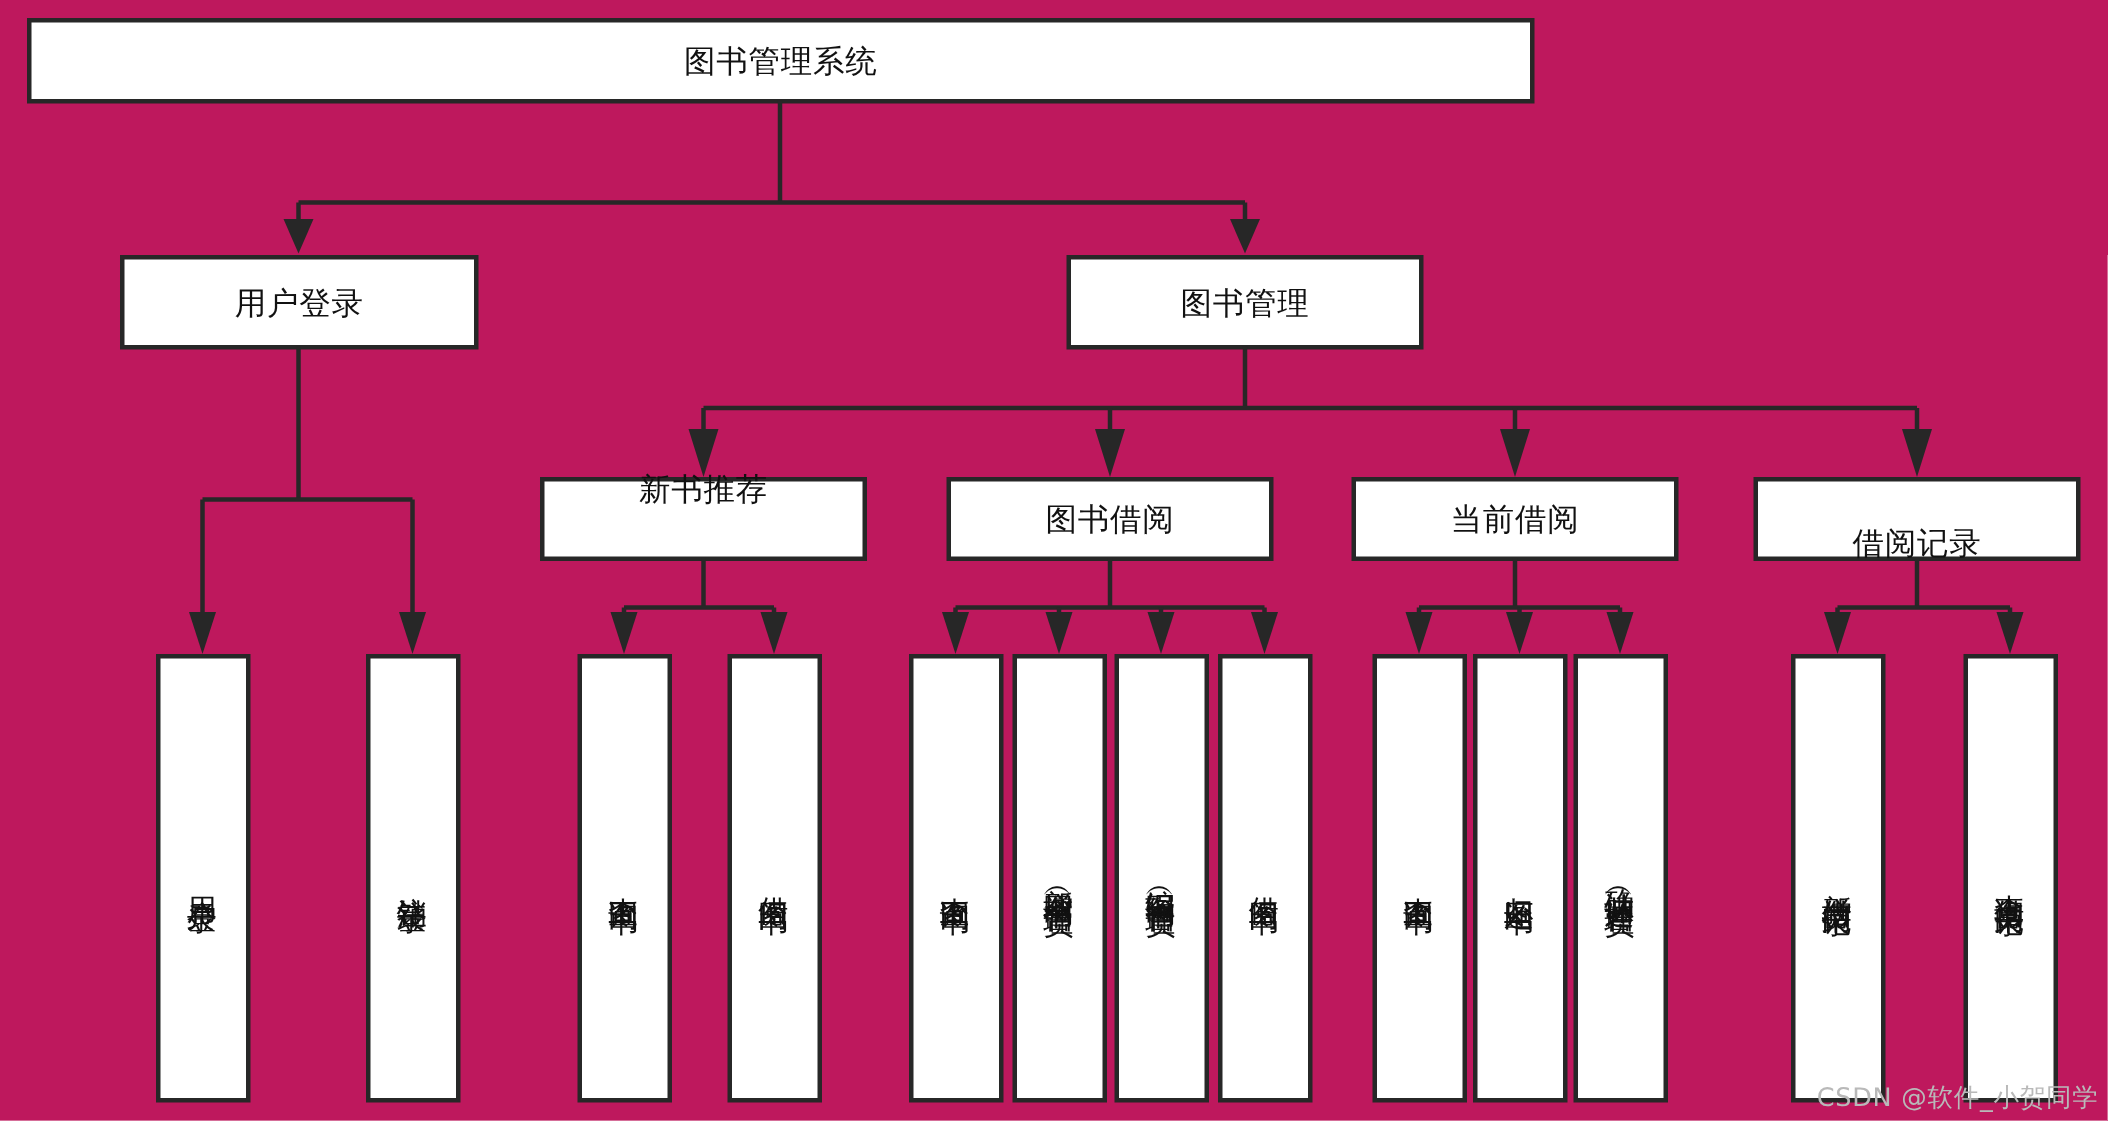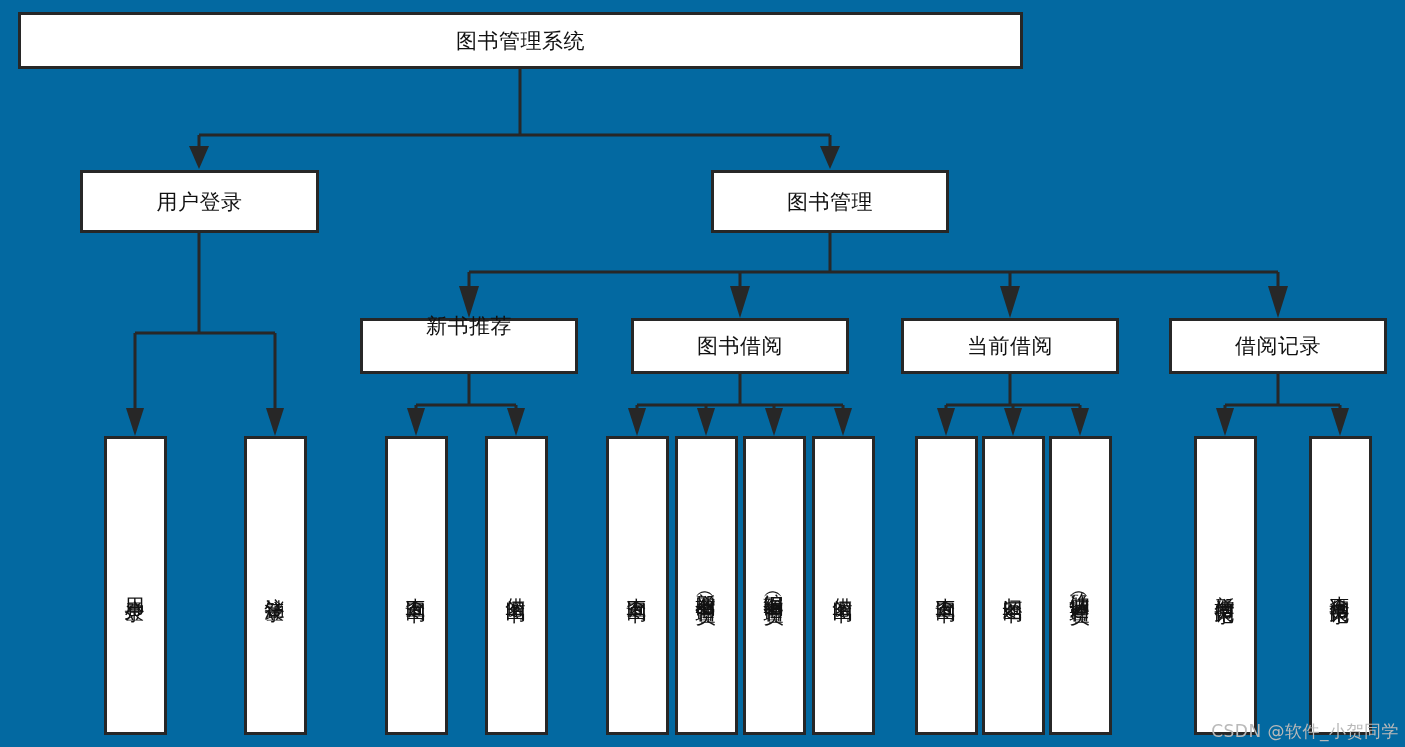--- a/index.html
+++ b/index.html
@@ -10,21 +10,21 @@
   body {
     width: 1405px;
     height: 747px;
     font-family: "DejaVu Sans", "Liberation Sans", sans-serif;
     overflow: hidden;
   }
   #diagram-root {
     position: relative;
     width: 1405px;
     height: 747px;
-    background: #0369a1;
+    background: #be185d;
   }
   svg.canvas {
     position: absolute;
     left: 0;
     top: 0;
     width: 1405px;
     height: 747px;
   }
   .node-box {
     fill: #ffffff;
@@ -179,21 +179,21 @@
   </svg>
 
   <div class="node-label" style="left:20px; top:14px; width:1001px; height:53px;">图书管理系统</div>
 
   <div class="node-label" style="left:82px; top:172px; width:235px; height:59px;">用户登录</div>
   <div class="node-label" style="left:713px; top:172px; width:234px; height:59px;">图书管理</div>
 
   <div class="node-label" style="left:362px; top:300px; width:214px; height:52px;">新书推荐</div>
   <div class="node-label" style="left:633px; top:320px; width:214px; height:52px;">图书借阅</div>
   <div class="node-label" style="left:903px; top:320px; width:214px; height:52px;">当前借阅</div>
-  <div class="node-label" style="left:1171px; top:320px; width:214px; height:52px;">借阅记录</div>
+  <div class="node-label" style="left:1171px; top:336px; width:214px; height:52px;">借阅记录</div>
 
   <div class="leaf-label" style="left:106px; top:438px; width:59px; height:295px;">用户登录</div>
   <div class="leaf-label" style="left:246px; top:438px; width:59px; height:295px;">注销登录</div>
 
   <div class="leaf-label" style="left:387px; top:438px; width:59px; height:295px;">查询图书</div>
   <div class="leaf-label" style="left:487px; top:438px; width:59px; height:295px;">借阅图书</div>
 
   <div class="leaf-label" style="left:608px; top:438px; width:59px; height:295px;">查询图书</div>
   <div class="leaf-label" style="left:677px; top:438px; width:59px; height:295px;">新增图书（管理员）</div>
   <div class="leaf-label" style="left:745px; top:438px; width:59px; height:295px;">编辑图书（管理员）</div>

